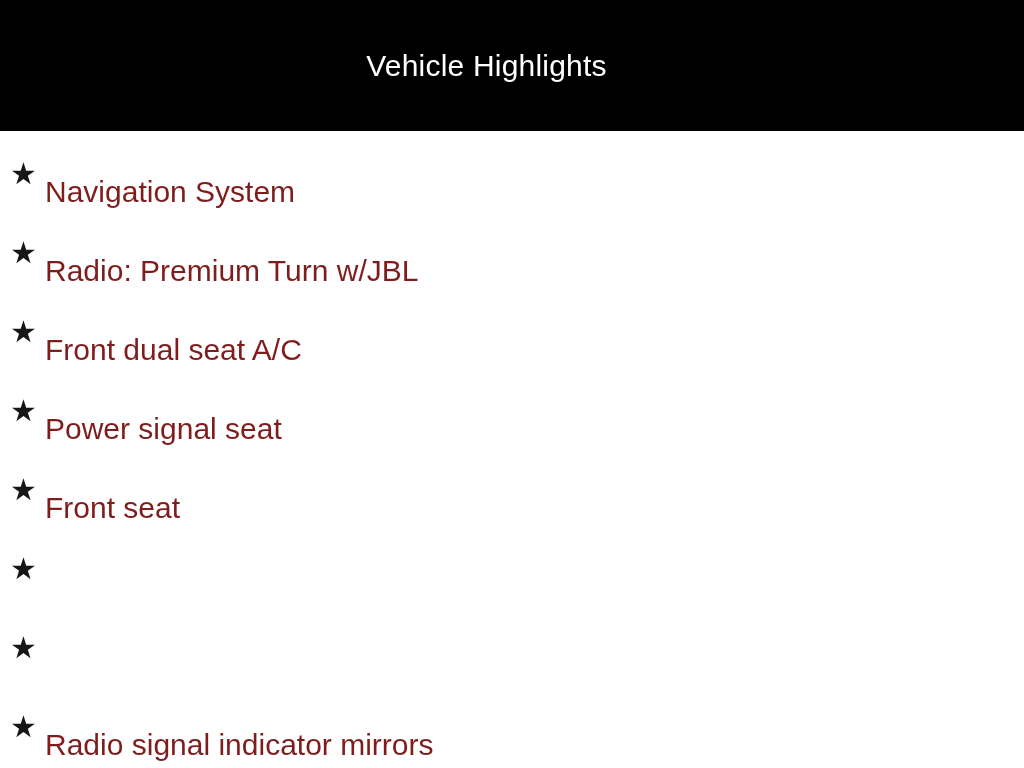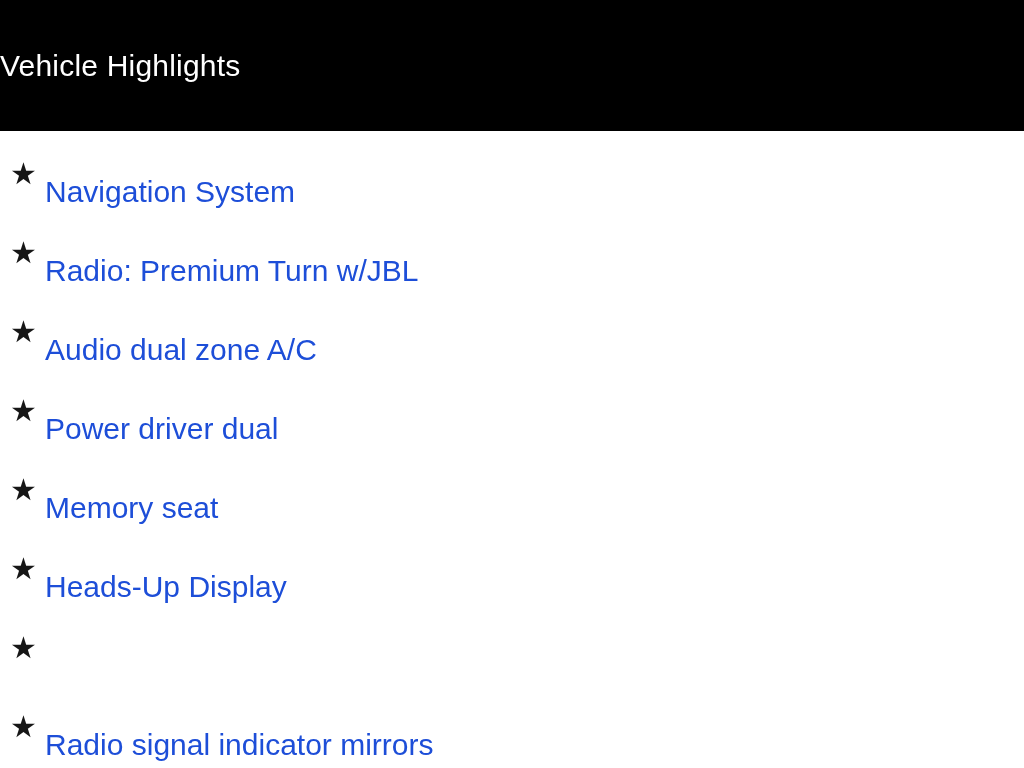--- a/index.html
+++ b/index.html
@@ -16,21 +16,21 @@
   .page {
     width: 1024px;
     height: 768px;
     background: #ffffff;
   }
   .header {
     height: 131px;
     background: #000000;
     display: flex;
     align-items: center;
-    justify-content: flex-start;
+    justify-content: center;
     padding-right: 51px;
     box-sizing: border-box;
   }
   .header .title {
     margin: 0;
     color: #ffffff;
     font-size: 30px;
     font-weight: 400;
     line-height: 1;
     letter-spacing: 0.2px;
@@ -49,21 +49,21 @@
     display: inline-block;
     width: 35px;
     font-size: 30px;
     line-height: 1;
     color: #161616;
     flex: 0 0 35px;
   }
   .label {
     font-size: 30px;
     line-height: 1.2;
-    color: #1d4ed8;
+    color: #7f1d1d;
     margin-top: 37px;
   }
 </style>
 </head>
 <body>
 
 <div class="page">
 
   <header class="header">
     <h1 class="title">Vehicle Highlights</h1>
@@ -75,36 +75,35 @@
     <span class="label">Navigation System</span>
   </li>
 
   <li class="item">
     <span class="star">★</span>
     <span class="label">Radio: Premium Turn w/JBL</span>
   </li>
 
   <li class="item">
     <span class="star">★</span>
-    <span class="label">Audio dual zone A/C</span>
+    <span class="label">Front dual seat A/C</span>
   </li>
 
   <li class="item">
     <span class="star">★</span>
-    <span class="label">Power driver dual</span>
+    <span class="label">Power signal seat</span>
   </li>
 
   <li class="item">
     <span class="star">★</span>
-    <span class="label">Memory seat</span>
+    <span class="label">Front seat</span>
   </li>
 
   <li class="item">
     <span class="star">★</span>
-    <span class="label">Heads-Up Display</span>
   </li>
 
   <li class="item">
     <span class="star">★</span>
   </li>
 
   <li class="item">
     <span class="star">★</span>
     <span class="label">Radio signal indicator mirrors</span>
   </li>

